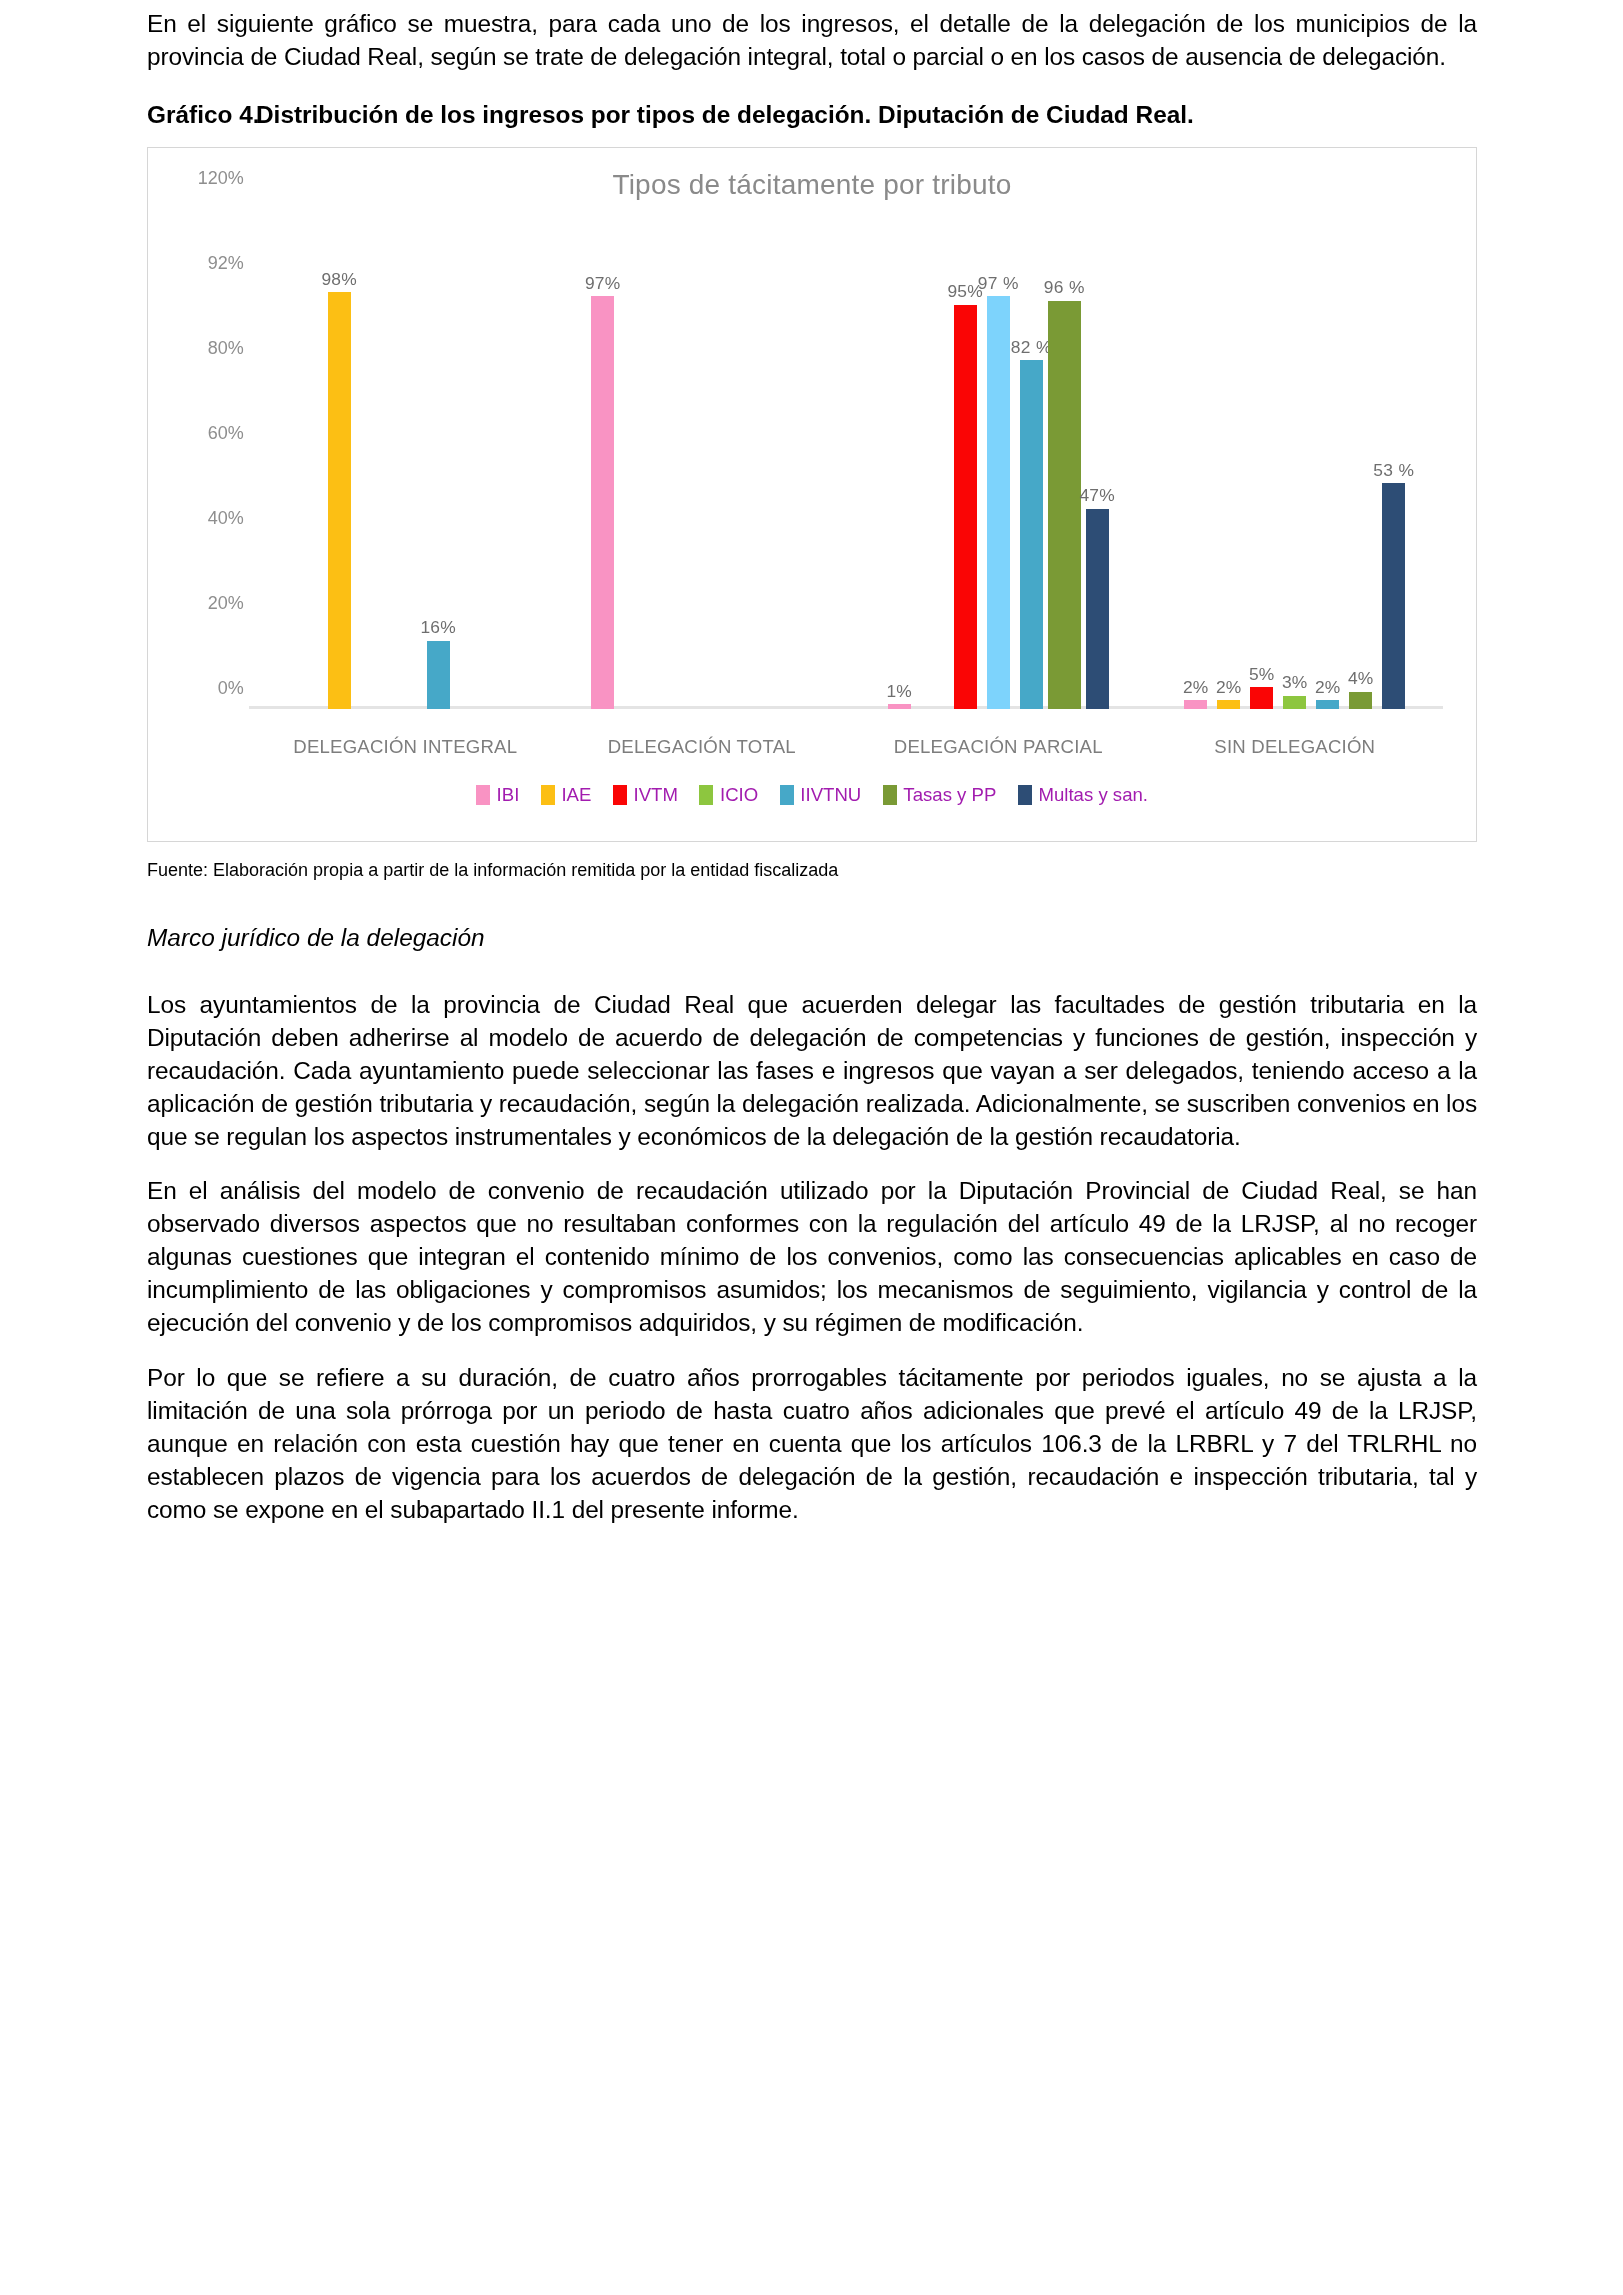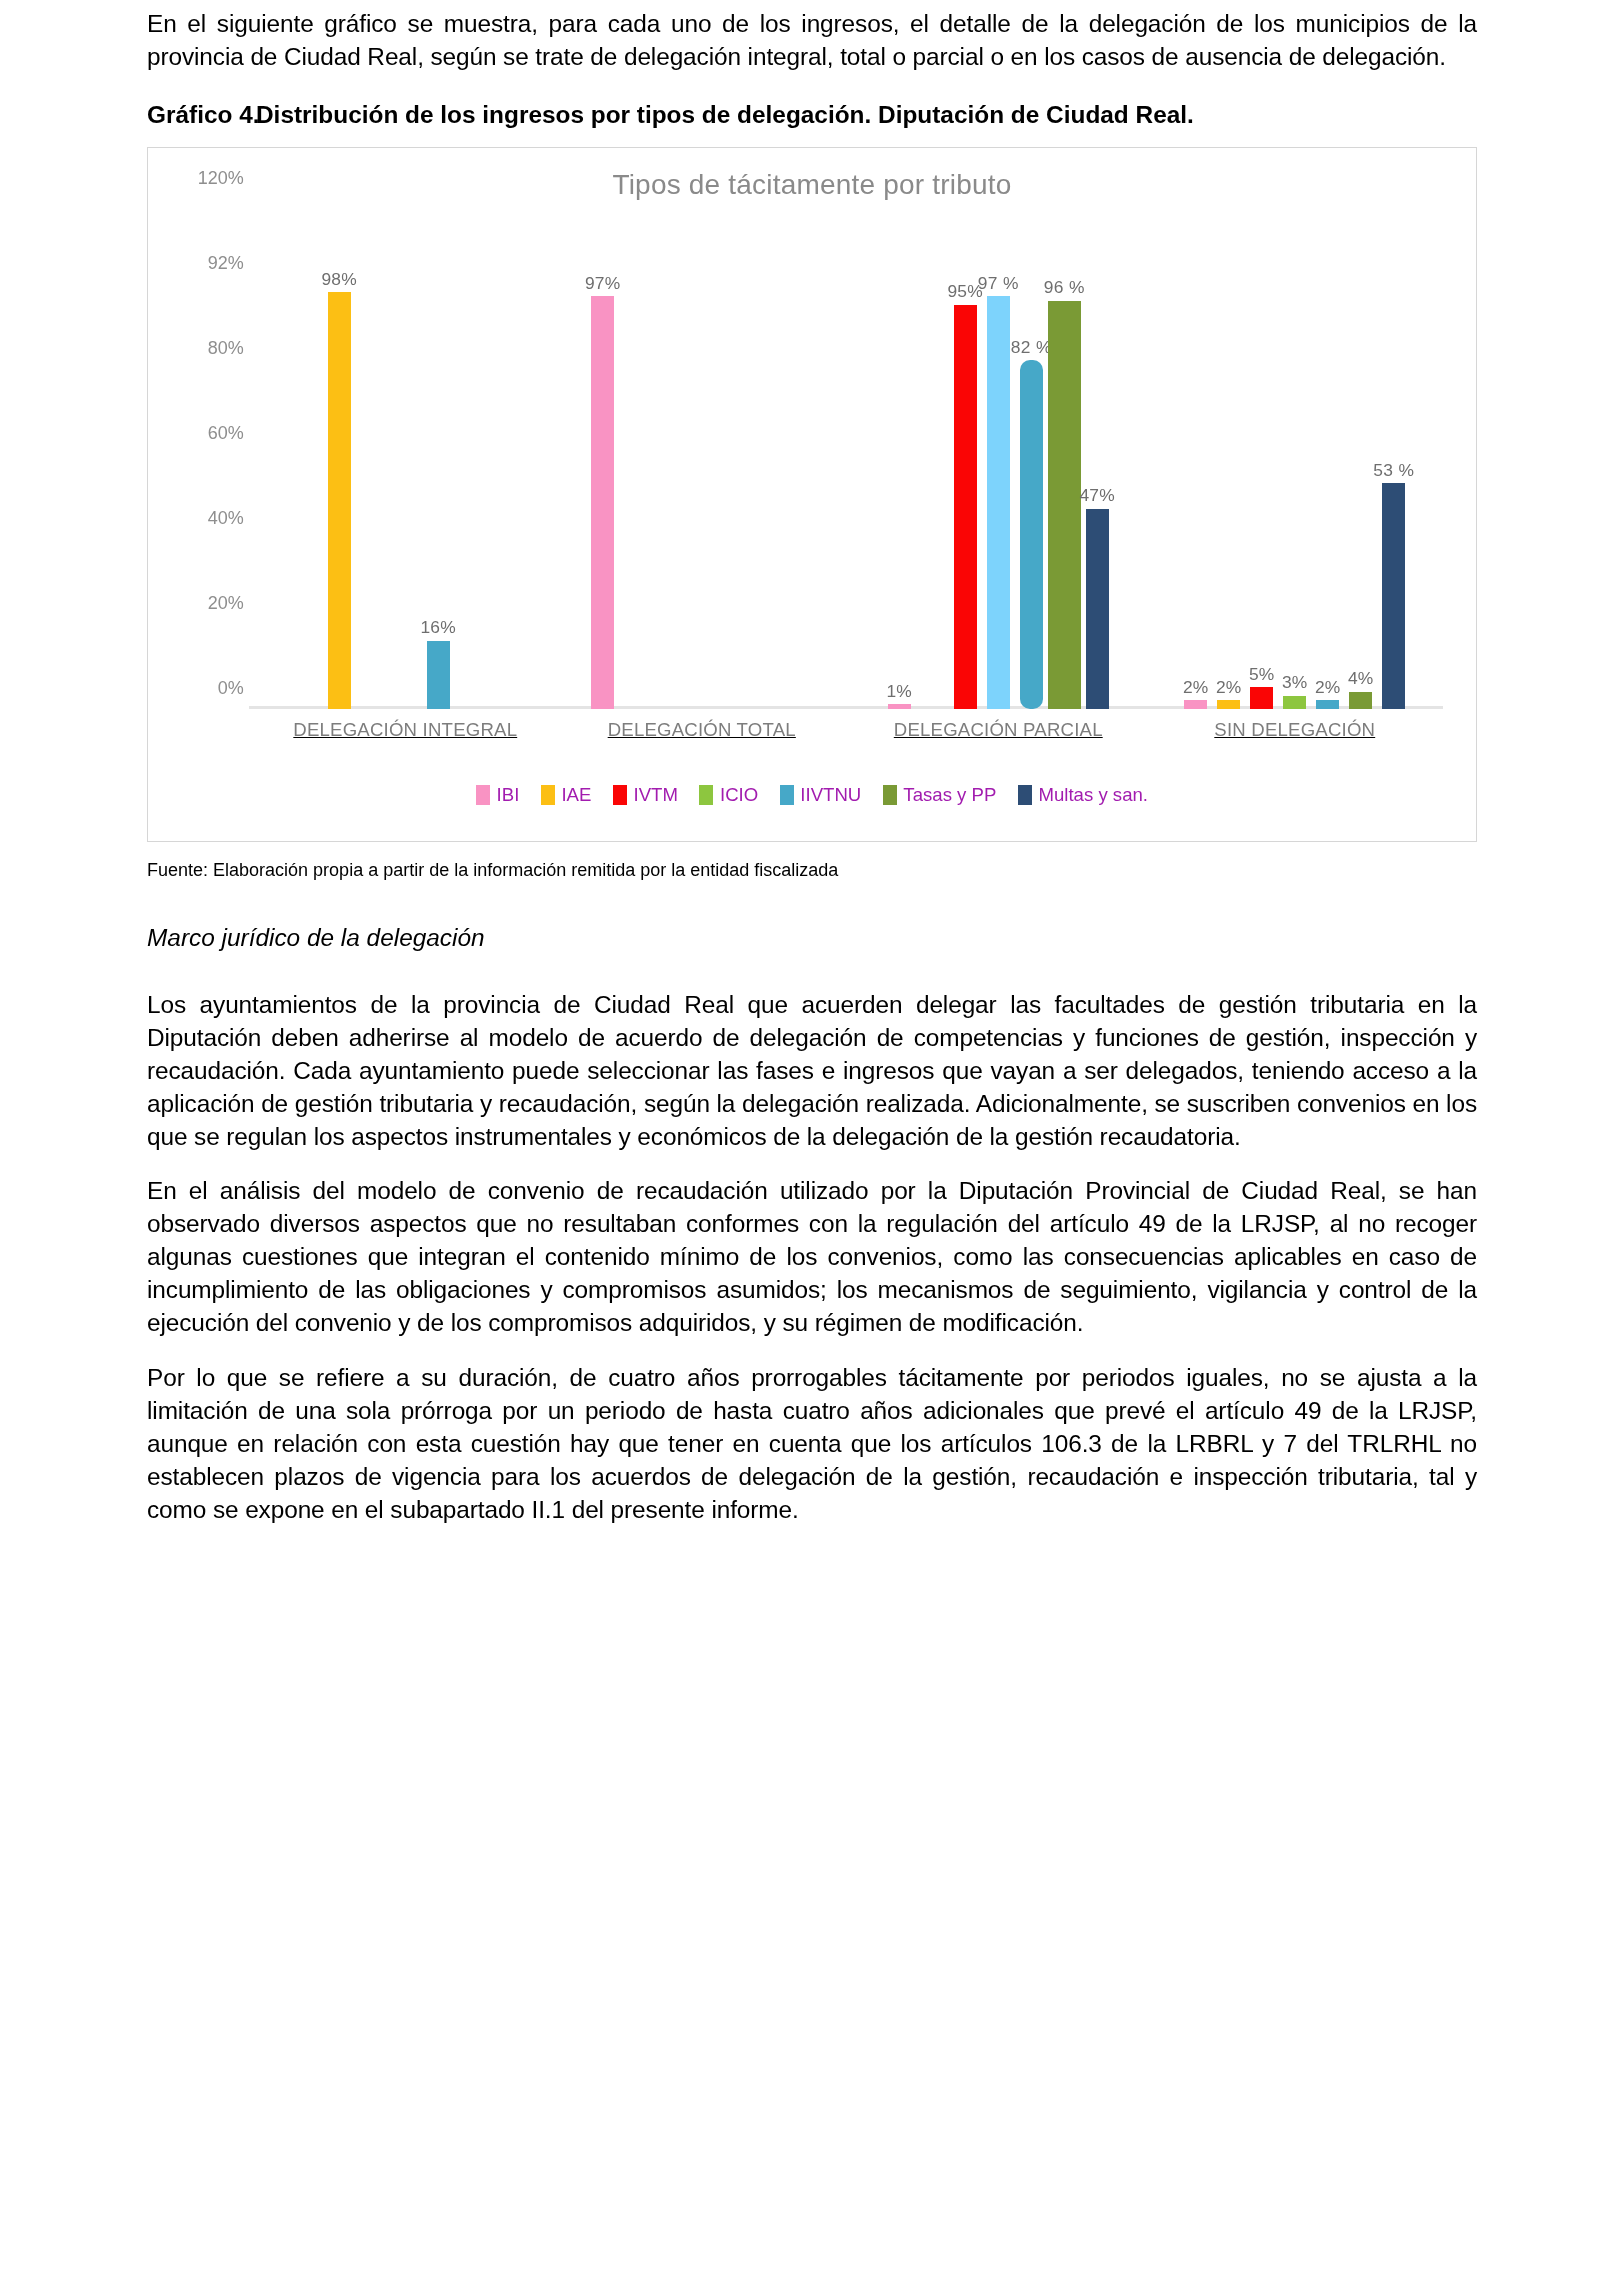--- a/index.html
+++ b/index.html
@@ -138,24 +138,23 @@
     font-size: 17.4px;
     color: #6e6e6e;
     white-space: nowrap;
     margin-bottom: 2.5px;
     letter-spacing: 0.3px;
   }
   .xlabels {
     position: absolute;
     left: 109px;
     right: 33px;
-    bottom: 89px;
+    bottom: 72px;
     height: 33px;
     display: flex;
-    text-decoration: underline;
   }
   .xlabel {
     flex: 1 1 0;
     text-align: center;
     font-size: 18.6px;
     color: #7d7d7d;
     letter-spacing: 0.2px;
   }
   .legend {
     position: absolute;
@@ -266,21 +265,21 @@
                     <div class="bar" style="background: rgb(250, 5, 5); height: 79.1667%;">
                       <span class="bar-val">95%</span>
                     </div>
                   </div>
                   <div class="bar-slot">
                     <div class="bar" style="background: #7dd3fc; height: 80.8333%;">
                       <span class="bar-val">97 %</span>
                     </div>
                   </div>
                   <div class="bar-slot">
-                    <div class="bar" style="background: rgb(70, 168, 200); height: 68.3333%; border-radius: 10px;">
+                    <div class="bar" style="background: rgb(70, 168, 200); height: 68.3333%;">
                       <span class="bar-val">82 %</span>
                     </div>
                   </div>
                   <div class="bar-slot">
                     <div class="bar" style="background: rgb(122, 154, 53); height: 80%; padding-left: 12px;">
                       <span class="bar-val">96 %</span>
                     </div>
                   </div>
                   <div class="bar-slot">
                     <div class="bar" style="background: rgb(45, 77, 117); height: 39.1667%;">

